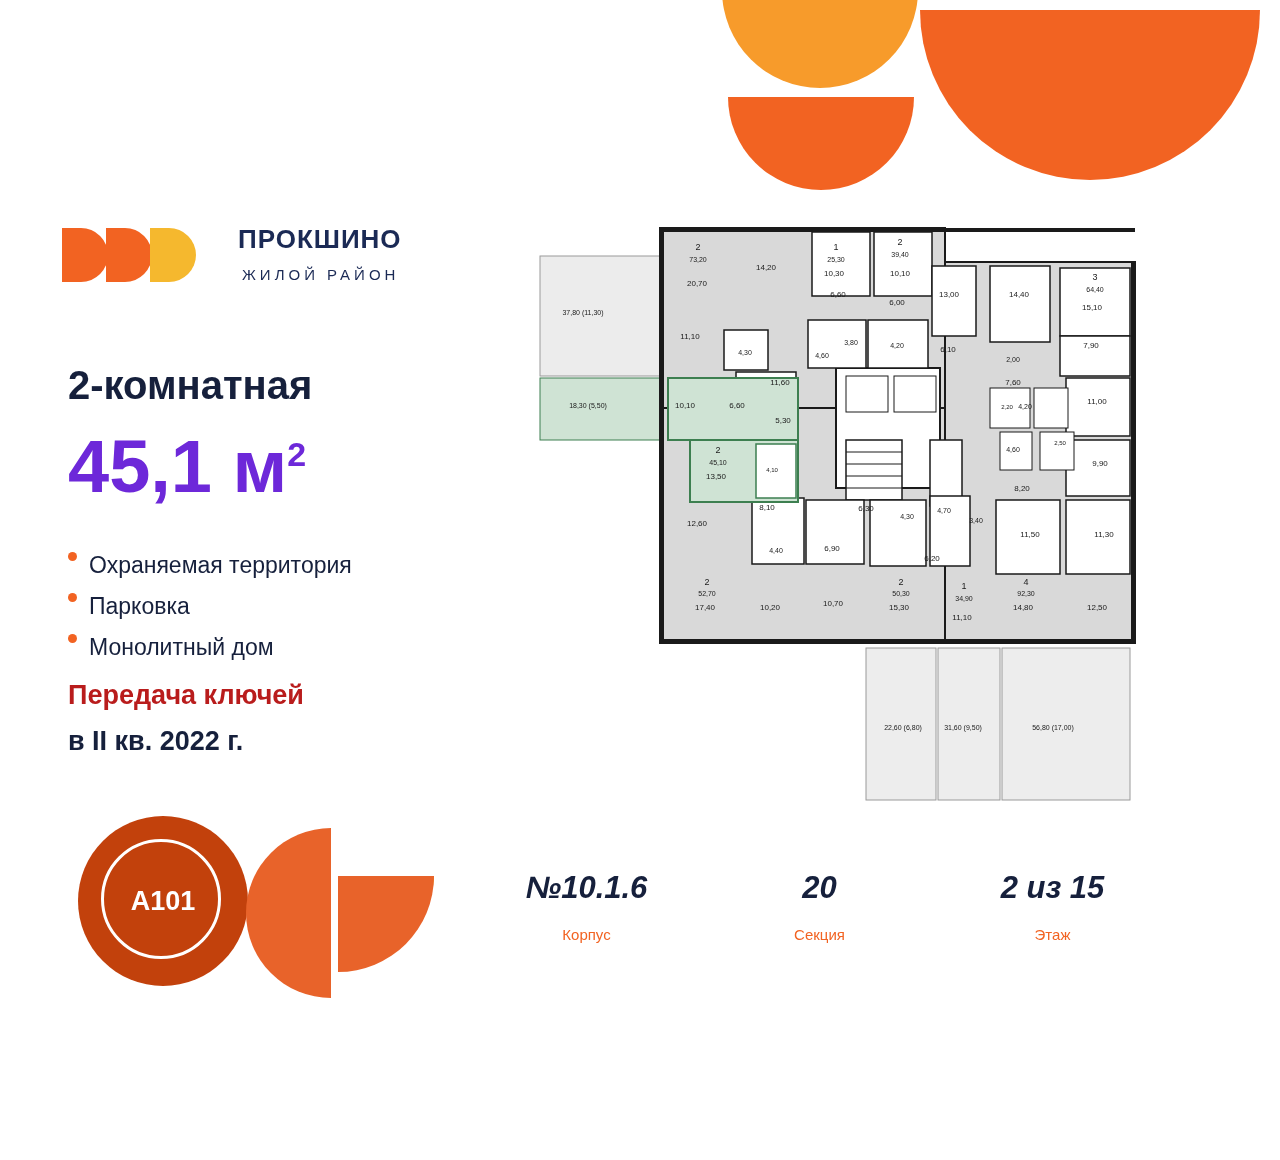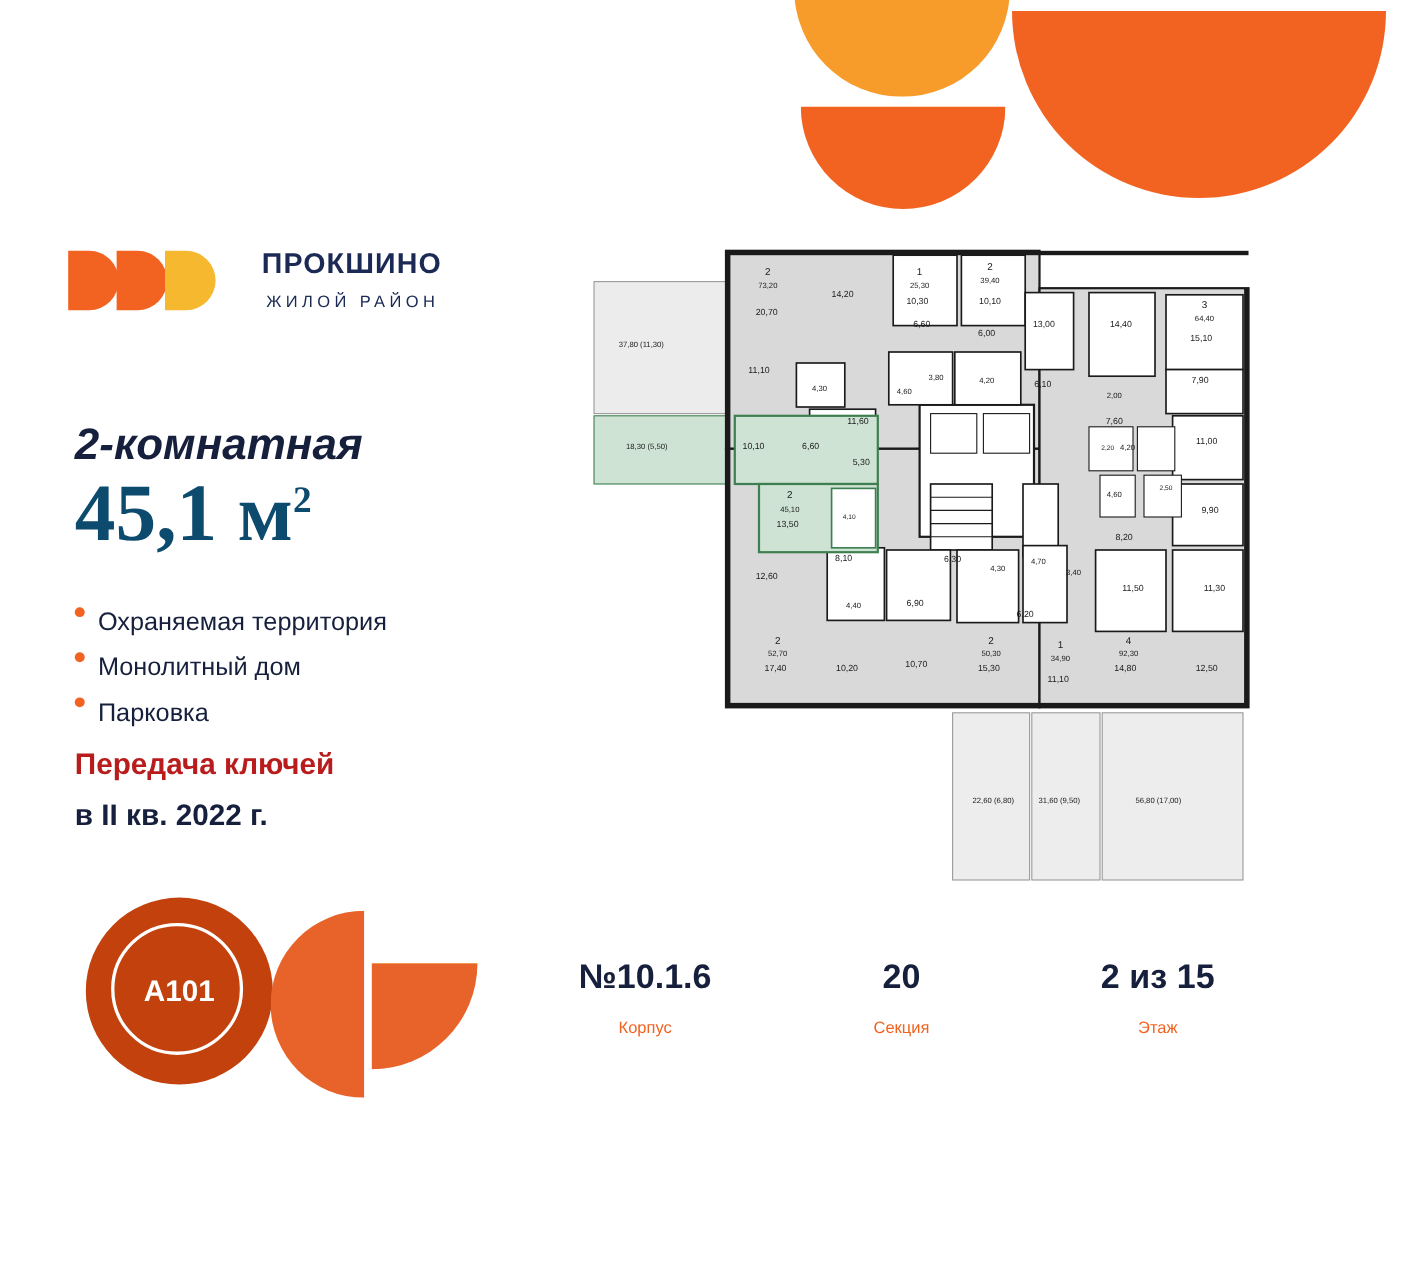--- a/index.html
+++ b/index.html
@@ -29,22 +29,22 @@
   .lm2{left:44px;background:#f26322;}
   .lm3{left:88px;background:#f5b82e;}
   .logo-title{
     position:absolute;left:176px;top:2px;font-size:26px;font-weight:bold;letter-spacing:1px;
     color:#1b2a55;
   }
   .logo-sub{
     position:absolute;left:180px;top:44px;font-size:15px;letter-spacing:4px;color:#1b2a55;
   }
   
-  .headline{position:absolute;left:68px;top:382px;font-size:40px;font-weight:bold;color:#16203c;font-style:italic;}
-  .area{position:absolute;left:68px;top:430px;font-size:74px;font-weight:bold;color:#0c4a6e;line-height:1;font-family:Liberation Serif, serif;}
+  .headline{position:absolute;left:68px;top:363px;font-size:40px;font-weight:bold;color:#16203c;}
+  .area{position:absolute;left:68px;top:430px;font-size:74px;font-weight:bold;color:#6d28d9;line-height:1;}
   .area sup{font-size:34px;vertical-align:super;}
   
   .features{position:absolute;left:68px;top:552px;width:420px;}
   .feature{display:flex;align-items:flex-start;margin-bottom:14px;font-size:23px;color:#16203c;}
   .bullet{width:9px;height:9px;border-radius:50%;background:#f26322;margin-right:12px;flex:none;}
   
   .keys1{position:absolute;left:68px;top:680px;font-size:27px;font-weight:bold;color:#b91c1c;}
   .keys2{position:absolute;left:68px;top:726px;font-size:27px;font-weight:bold;color:#16203c;}
   
   .a101{position:absolute;left:78px;top:816px;width:170px;height:170px;border-radius:50%;background:#c2410c;}
@@ -63,21 +63,21 @@
     position:absolute;left:338px;top:828px;width:96px;height:96px;border-radius:50%;
     background:#f2a007;clip-path:inset(50% 0 0 0);
   }
   .a-red-quarter{
     position:absolute;left:338px;top:876px;width:96px;height:96px;background:#e8632a;
     border-radius:0 0 96px 0;
   }
   
   .meta{position:absolute;left:470px;top:870px;width:700px;display:flex;}
   .meta-col{width:233px;text-align:center;}
-  .meta-val{font-size:31px;font-weight:bold;color:#16203c;}
+  .meta-val{font-size:31px;font-weight:bold;color:#16203c;font-style:italic;}
   .meta-lab{font-size:15px;color:#f26322;margin-top:20px;}
 </style>
 </head>
 <body>
 
 <div class="top-shapes">
   <div class="sh-half-big"></div>
   <div class="sh-half-mid"></div>
   <div class="sh-half-small"></div>
 </div>
@@ -95,25 +95,25 @@
 <div class="headline">2-комнатная</div>
 <div class="area"><span>45,1 м</span><sup>2</sup></div>
 
 <div class="features">
   <div class="feature">
     <span class="bullet"></span>
     <span>Охраняемая территория</span>
   </div>
   <div class="feature">
     <span class="bullet"></span>
-    <span>Монолитный дом</span>
+    <span>Парковка</span>
   </div>
   <div class="feature">
     <span class="bullet"></span>
-    <span>Парковка</span>
+    <span>Монолитный дом</span>
   </div>
 </div>
 
 <div class="keys1">Передача ключей</div>
 <div class="keys2">в II кв. 2022 г.</div>
 
 <div class="a101">
   <div class="ring"></div>
   <div class="txt">A101</div>
 </div>

